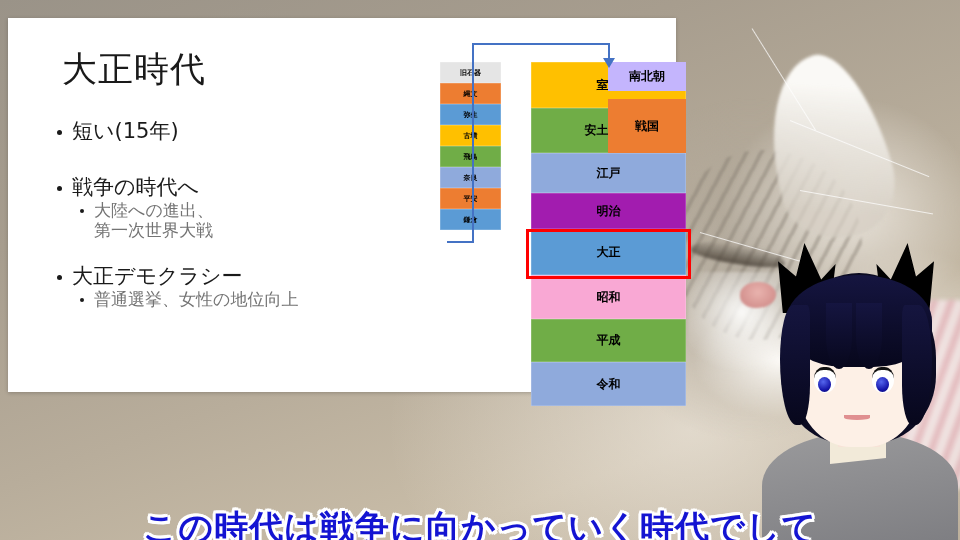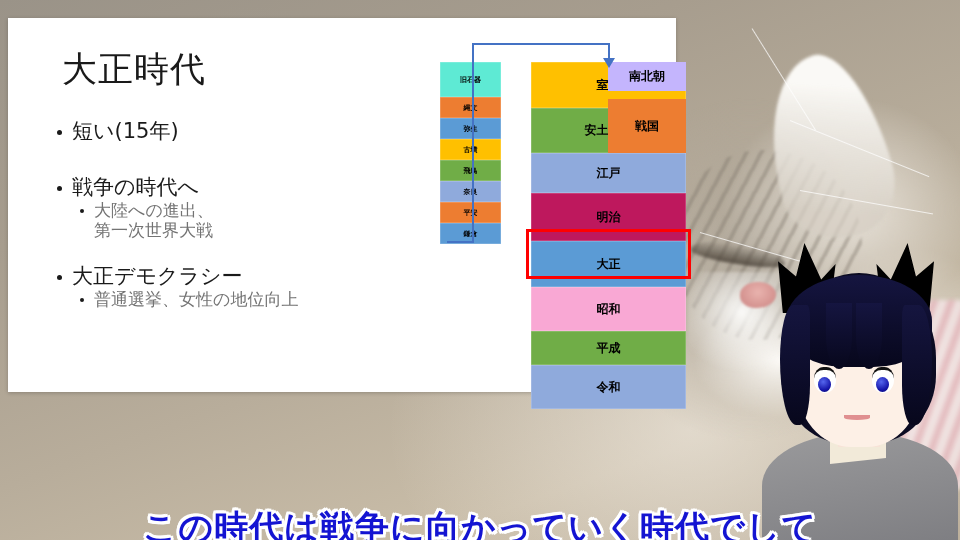--- a/index.html
+++ b/index.html
@@ -255,37 +255,37 @@
     <div class="l2">大陸への進出、
 第一次世界大戦</div>
     <div class="gap-sm"></div>
     <div class="l1">大正デモクラシー</div>
     <div class="l2">普通選挙、女性の地位向上</div>
   </div>
 
   <div id="timeline">
 
     <div class="col" id="col-ancient">
-        <div class="seg" style="height: 35px; background: #5eead4;">旧石器</div>
+        <div class="seg" style="height: 21px; background: #e5e5e5;">旧石器</div>
         <div class="seg" style="height: 21px; background: rgb(237, 125, 49);">縄文</div>
         <div class="seg" style="height: 21px; background: rgb(91, 155, 213);">弥生</div>
         <div class="seg" style="height: 21px; background: rgb(255, 192, 0);">古墳</div>
         <div class="seg" style="height: 21px; background: rgb(112, 173, 71);">飛鳥</div>
         <div class="seg" style="height: 21px; background: rgb(143, 170, 220);">奈良</div>
         <div class="seg" style="height: 21px; background: rgb(237, 125, 49);">平安</div>
         <div class="seg" style="height: 21px; background: rgb(91, 155, 213);">鎌倉</div>
       </div>
     <div class="col" id="col-modern">
       <div class="seg" style="height: 46px; background: rgb(255, 192, 0);">室町</div>
         <div class="seg" style="height: 45px; background: rgb(112, 173, 71);">安土桃山</div>
         <div class="seg" style="height: 40px; background: rgb(143, 170, 220);">江戸</div>
-        <div class="seg" style="height: 48px; background: #be185d;">明治</div>
+        <div class="seg" style="height: 36px; background: #a21caf;">明治</div>
         <div class="seg" style="height: 46px; background: rgb(91, 155, 213);">大正</div>
         <div class="seg" style="height: 44px; background: #f9a8d4;">昭和</div>
-        <div class="seg" style="height: 34px; background: rgb(112, 173, 71);">平成</div>
+        <div class="seg" style="height: 43px; background: rgb(112, 173, 71);">平成</div>
         <div class="seg" style="height: 44px; background: rgb(143, 170, 220);">令和</div>
         <div class="overlay" id="seg-nanbokucho" style="background: #c4b5fd;">南北朝</div>
       <div class="overlay" id="seg-sengoku" style="background: rgb(237, 125, 49);">戦国</div>
     </div>
 
     <svg id="connector" viewBox="0 0 262 374">
       <polyline id="conn-path" points="14,206 40,206 40,8 176,8 176,24" fill="none" stroke="#4472C4" stroke-width="2"></polyline>
       <polygon id="conn-head" points="170,22 182,22 176,32" fill="#4472C4"></polygon>
     </svg>
 

